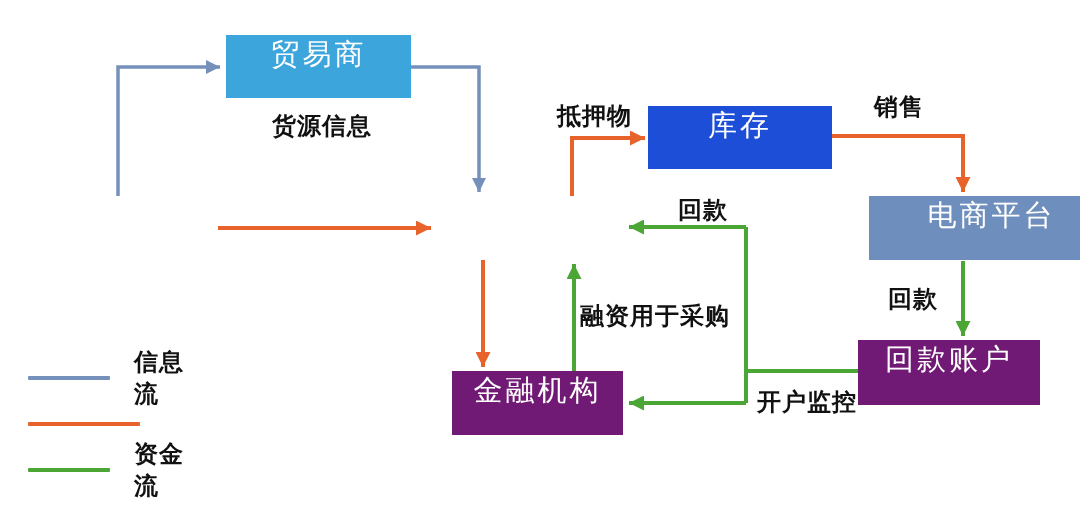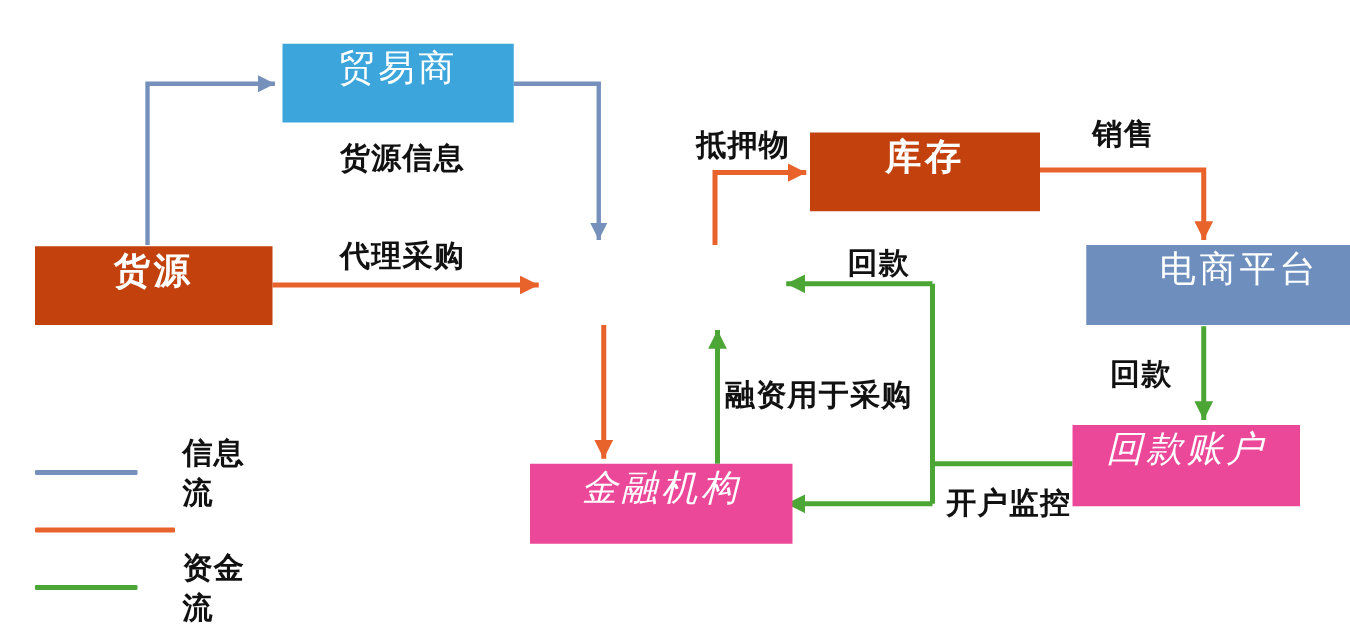--- a/index.html
+++ b/index.html
@@ -8,35 +8,35 @@
     font-family:"Liberation Sans","DejaVu Sans",sans-serif;overflow:hidden;
   }
   svg.edges{position:absolute;left:0;top:0;width:1080px;height:506px;}
   .e-blue{stroke:#7590BB;stroke-width:3.5;fill:none;}
   .e-orange{stroke:#E8622C;stroke-width:4;fill:none;}
   .e-green{stroke:#4CA636;stroke-width:4;fill:none;}
   .node{
     position:absolute;display:flex;align-items:flex-start;justify-content:center;
     color:#ffffff;font-size:29px;letter-spacing:3px;font-weight:400;
   }
-  .node.orange{background:#c2410c;font-weight:bold;}
+  .node.orange{background:#1d4ed8;}
   .node.blue{background:#3BA5DC;}
   .node.grayblue{background:#6E8EBE;padding-left:28px;}
-  .node.green{background:#ec4899;font-style:italic;}
+  .node.green{background:#701a75;}
   .elabel{
     position:absolute;font-weight:700;font-size:24px;color:#111111;
     white-space:nowrap;letter-spacing:1px;
   }
   .legend{position:absolute;left:0;top:0;}
   .legend-row{position:absolute;left:28px;display:flex;align-items:center;height:32px;}
   .legend-line{width:112px;height:4px;border-radius:1px;}
   .legend-line.info{background:#7590BB;}
   .legend-line.goods{background:#E8622C;}
   .legend-line.capital{background:#4CA636;}
-  .legend-text{margin-left:36px;font-weight:700;font-size:24px;color:#111111;letter-spacing:1px;}
+  .legend-text{margin-left:24px;font-weight:700;font-size:24px;color:#111111;letter-spacing:1px;}
 </style>
 </head>
 <body>
 
 <div class="canvas">
 
   <svg class="edges">
     <defs>
       <marker id="mB" viewBox="0 0 12 12" refX="12" refY="6" markerWidth="14" markerHeight="14" orient="auto" markerUnits="userSpaceOnUse">
         <path d="M0,0 L12,6 L0,12 Z" fill="#7590BB"></path>
@@ -58,41 +58,37 @@
     <polyline class="e-orange" points="483,260 483,367" marker-end="url(#mO)"></polyline>
 
     <polyline class="e-green" points="963,261 963,336" marker-end="url(#mG)"></polyline>
     <polyline class="e-green" points="858,371 746,371"></polyline>
     <polyline class="e-green" points="746,403 746,227"></polyline>
     <polyline class="e-green" points="746,227 629,227" marker-end="url(#mG)"></polyline>
     <polyline class="e-green" points="746,403 629,403" marker-end="url(#mG)"></polyline>
     <polyline class="e-green" points="574,371 574,264" marker-end="url(#mG)"></polyline>
   </svg>
 
-  <div class="node orange" style="left:28px;top:197px;width:190px;height:63px">
-    <span>货源</span>
-  </div>
   <div class="node blue" style="left:226px;top:35px;width:185px;height:63px">
     <span>贸易商</span>
   </div>
   <div class="node orange" style="left:648px;top:106px;width:184px;height:63px">
     <span>库存</span>
   </div>
   <div class="node grayblue" style="left:869px;top:196px;width:189px;height:64px">
     <span>电商平台</span>
   </div>
   <div class="node green" style="left:858px;top:340px;width:182px;height:65px">
     <span>回款账户</span>
   </div>
-  <div class="node green" style="left:424px;top:371px;width:210px;height:64px">
+  <div class="node green" style="left:452px;top:371px;width:171px;height:64px">
     <span>金融机构</span>
   </div>
 
   <div class="elabel" style="left:272px;top:110px">货源信息</div>
-  <div class="elabel" style="left:272px;top:189px">代理采购</div>
   <div class="elabel" style="left:557px;top:100px">抵押物</div>
   <div class="elabel" style="left:874px;top:91px">销售</div>
   <div class="elabel" style="left:888px;top:283px">回款</div>
   <div class="elabel" style="left:678px;top:194px">回款</div>
   <div class="elabel" style="left:757px;top:386px">开户监控</div>
   <div class="elabel" style="left:580px;top:300px">融资用于采购</div>
 
   <div class="legend">
     <div class="legend-row" style="top:362px">
       <div class="legend-line info"></div>

